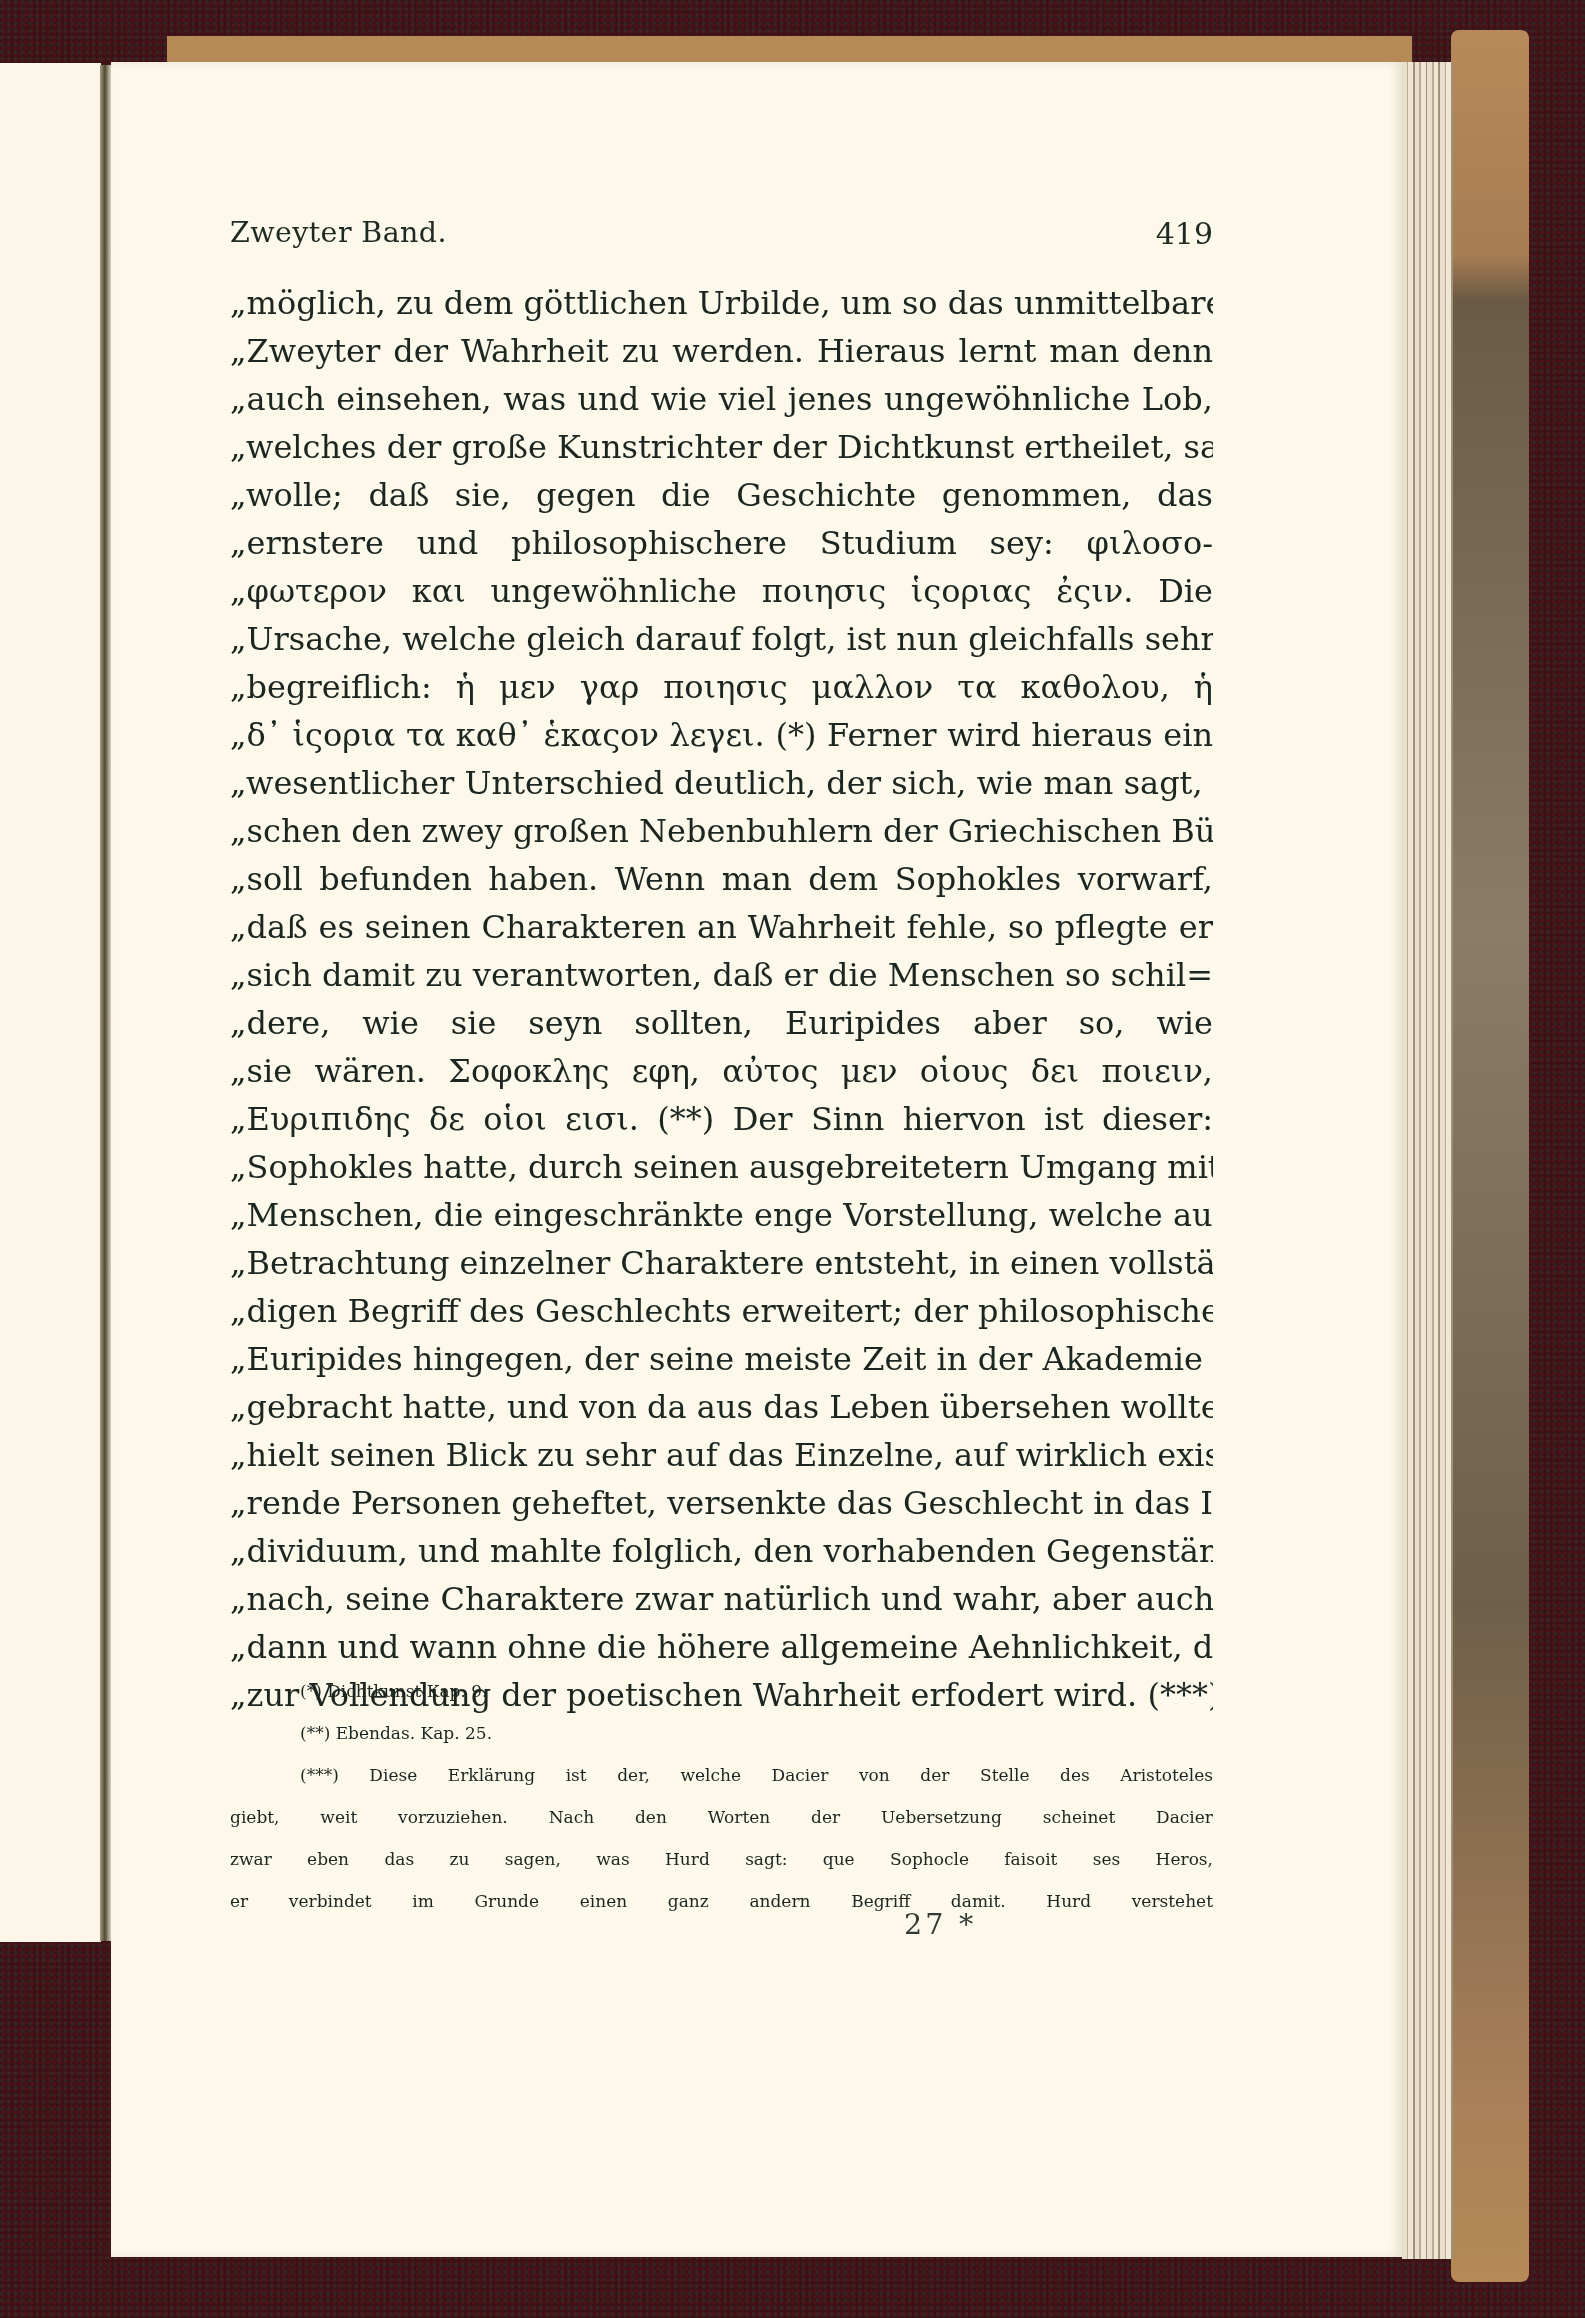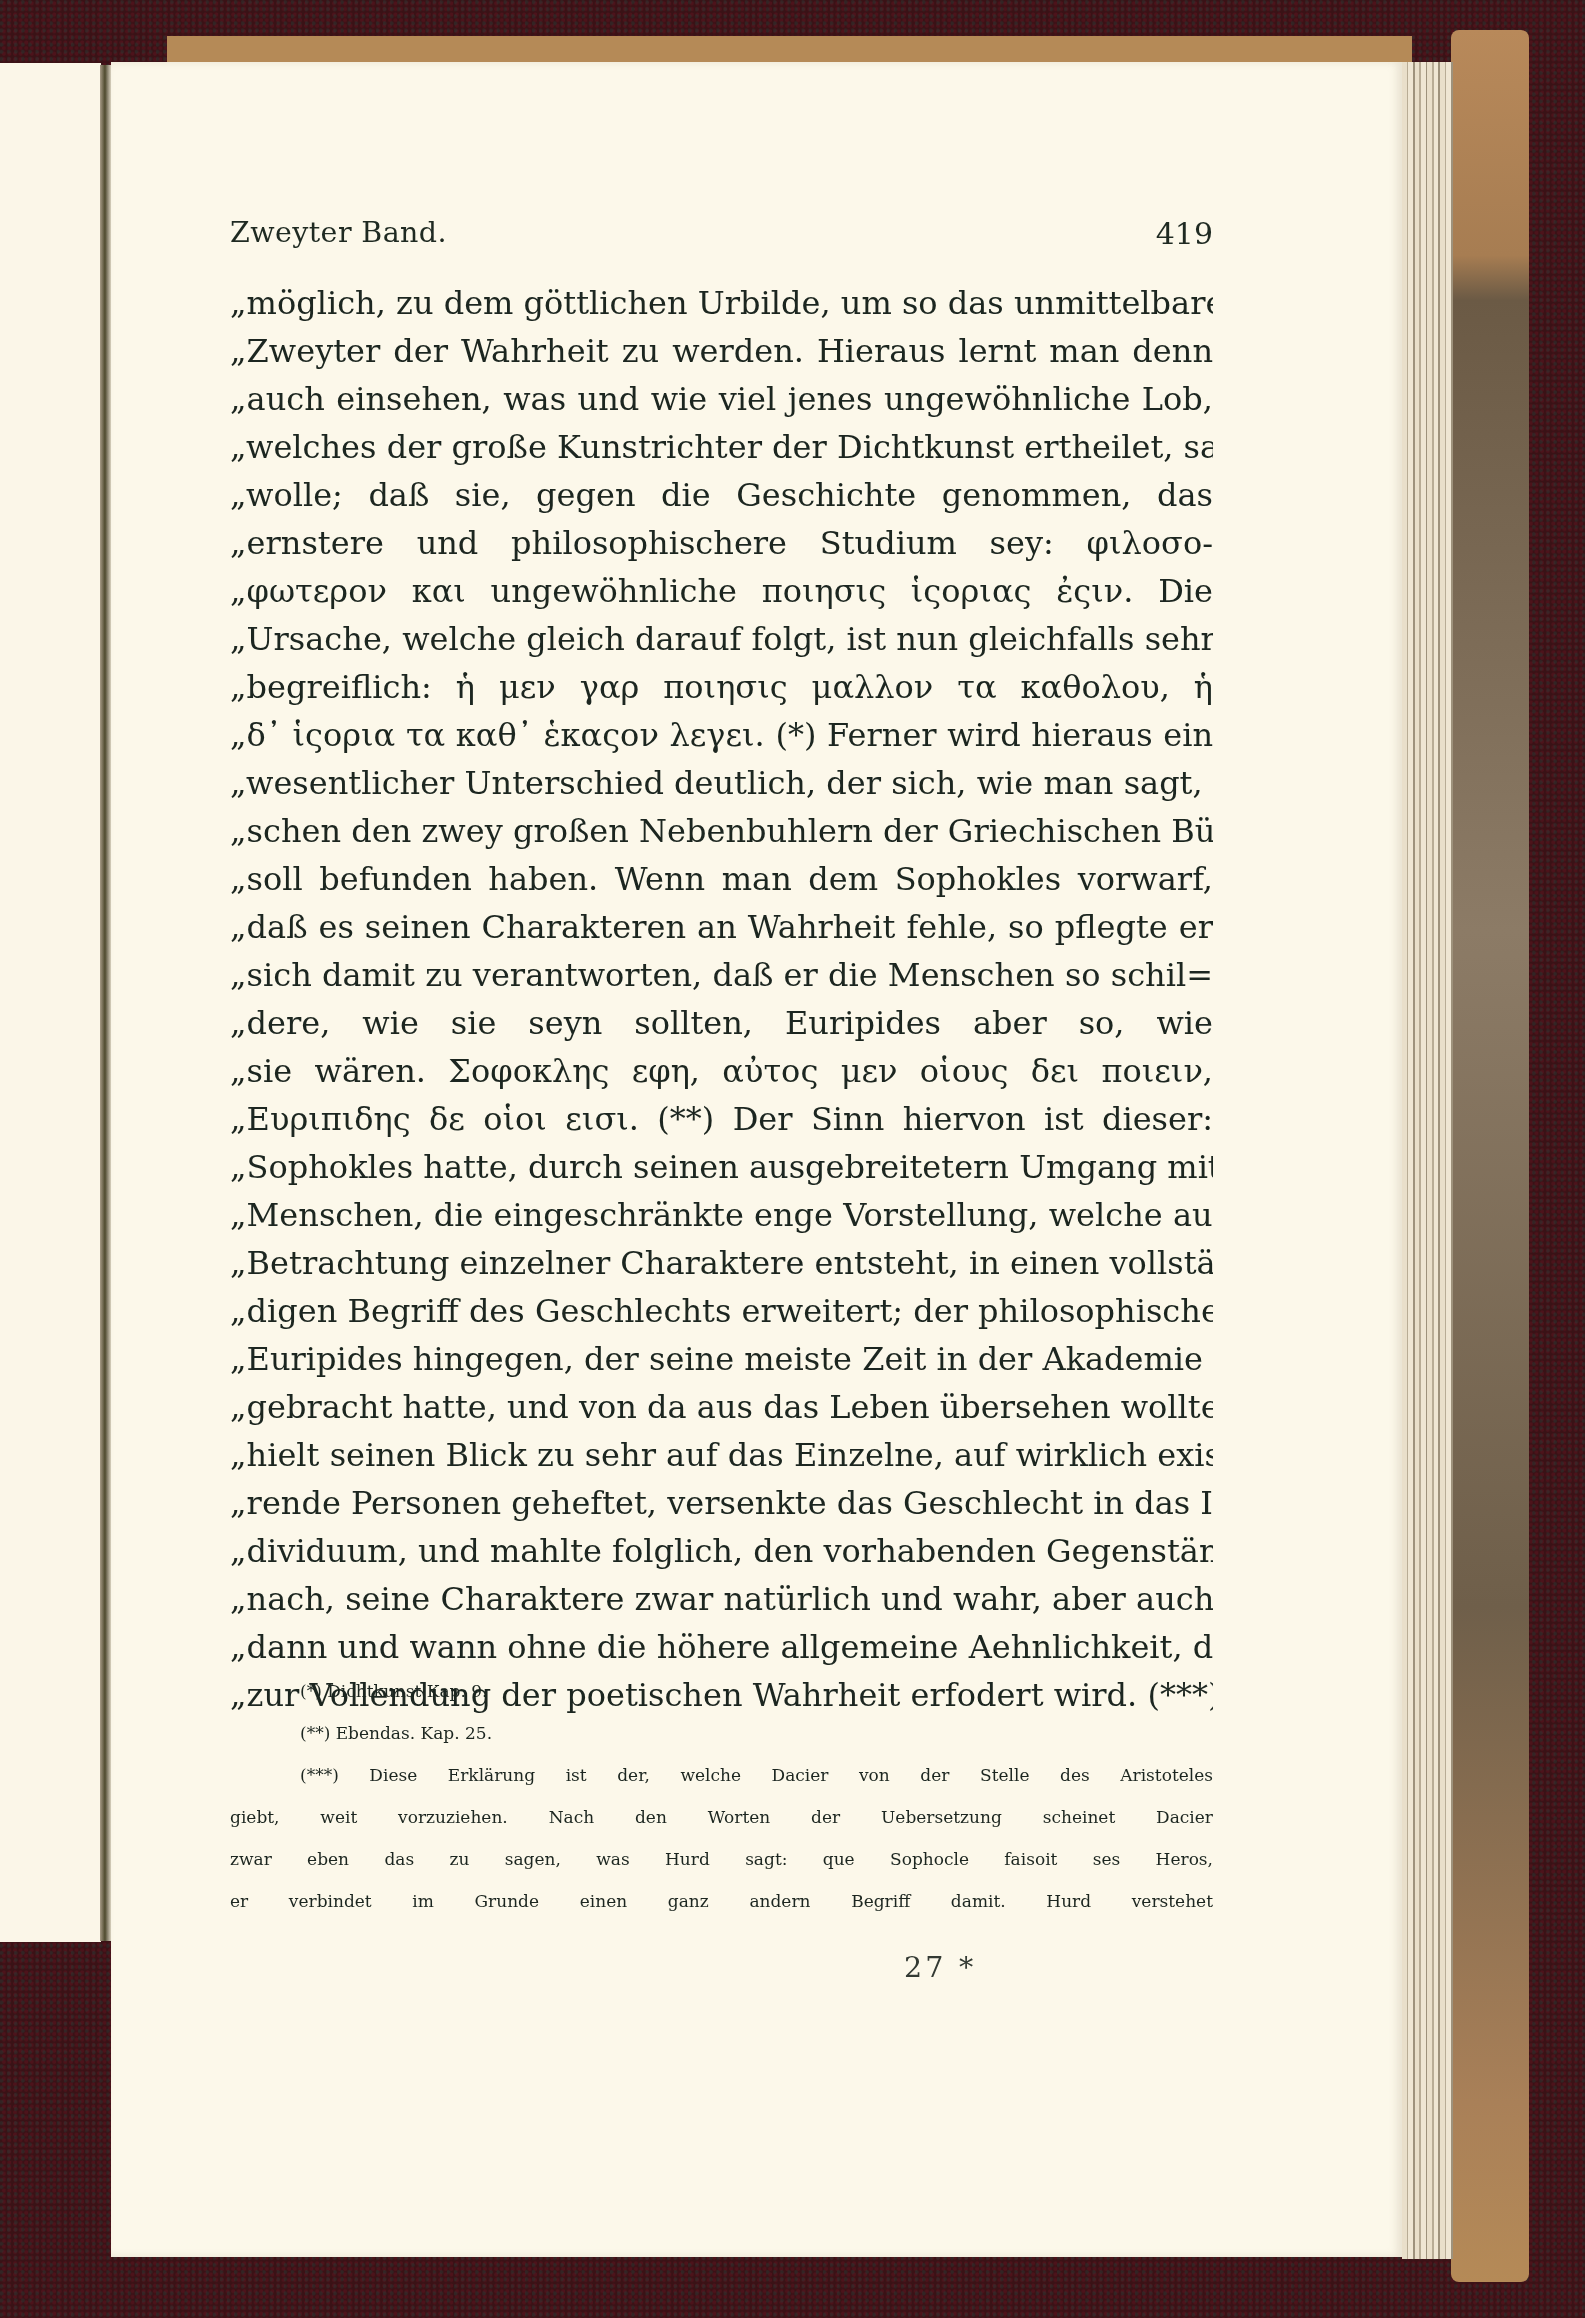--- a/index.html
+++ b/index.html
@@ -63,21 +63,21 @@
     }
     .footnotes {
       position: absolute; top: 1670px; left: 230px; width: 983px;
       color: #1c2620; font-size: 17px; line-height: 42px;
     }
     .fn-line { display: block; white-space: nowrap; height: 42px; overflow: hidden; }
     .fn-short { padding-left: 70px; }
     .fn-justify { text-align: justify; text-align-last: justify; }
     .fn-indent { padding-left: 70px; }
     .signature {
-      position: absolute; top: 1951px; left: 904px; font-size: 28.5px; color: #333a33;
+      position: absolute; top: 1908px; left: 904px; font-size: 28.5px; color: #333a33;
       letter-spacing: 3.2px;
     }
   </style>
 </head>
 <body>
 
 <div class="left-page"></div>
 <div class="gutter"></div>
 <div class="top-board"></div>
 <div class="bottom-board"></div>

